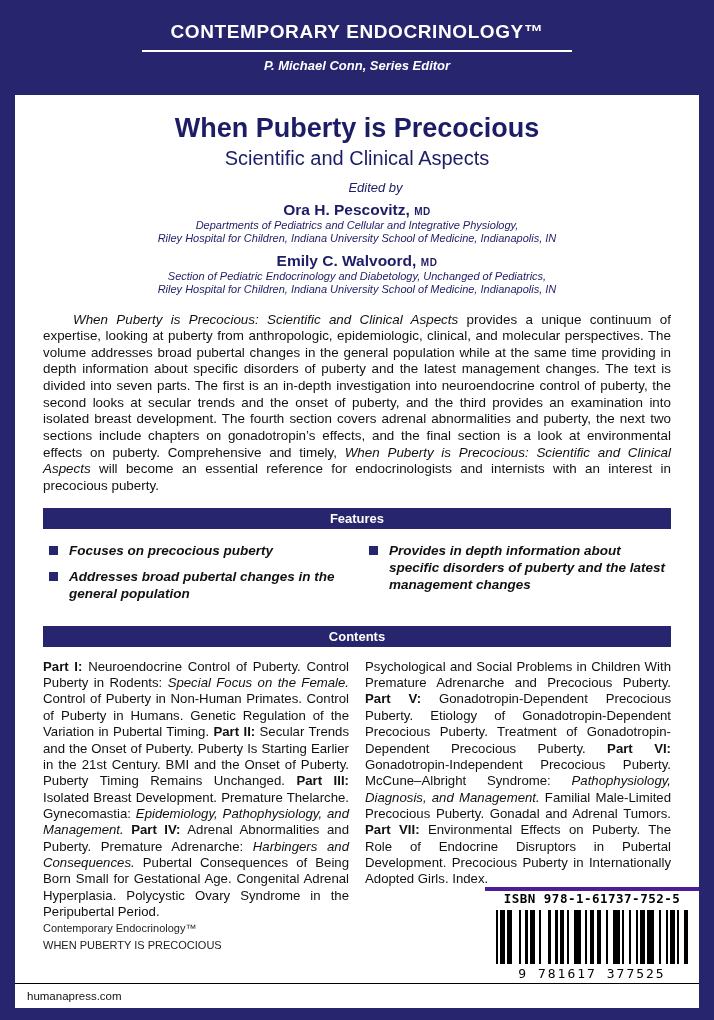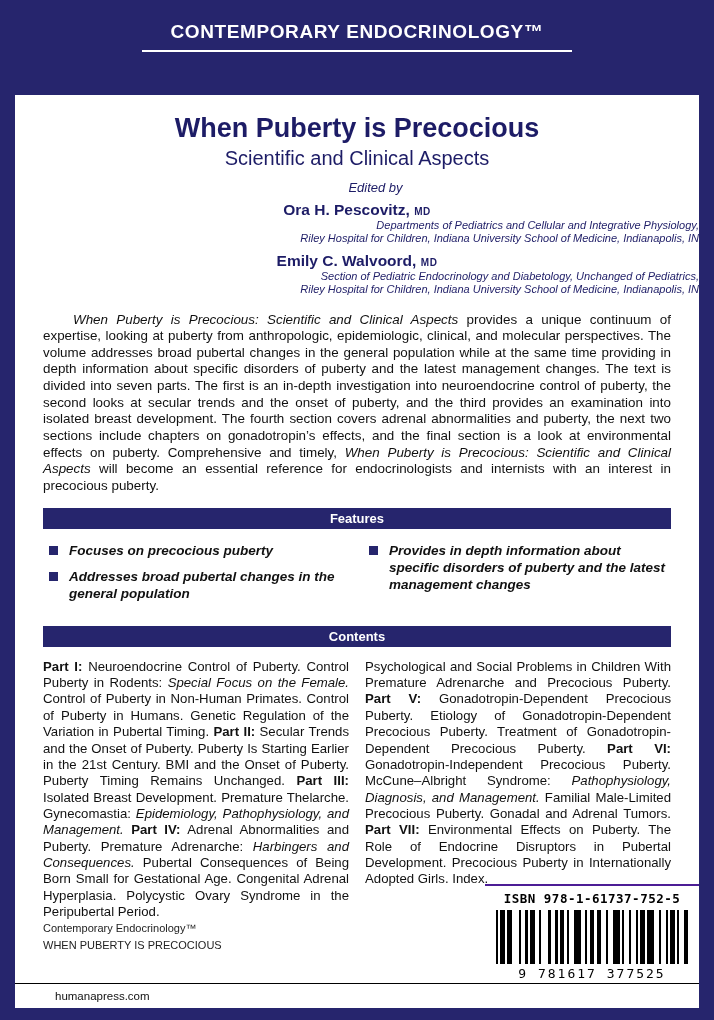--- a/index.html
+++ b/index.html
@@ -18,21 +18,21 @@
     position:absolute;left:15px;right:15px;top:95px;bottom:12px;
     background:#ffffff;
   }
   .inner{padding:0 28px;}
   .book-title{margin-top:18px;text-align:center;font-size:27px;font-weight:bold;color:#1d1c66;}
   .book-subtitle{text-align:center;font-size:20px;color:#1d1c66;margin-top:3px;}
   .edited-by{text-align:center;font-size:13px;font-style:italic;color:#1d1c66;margin-top:10px;padding-left:37px;}
   .editor{text-align:center;color:#1d1c66;margin-top:6px;}
   .editor-name{font-size:15.5px;font-weight:bold;margin-top:31px;}
   .degree{font-size:10px;font-weight:bold;letter-spacing:0.5px;}
-  .affil{font-size:11px;font-style:italic;line-height:1.22;color:#1d1c66;text-align:right;}
+  .affil{font-size:11px;font-style:italic;line-height:1.22;color:#1d1c66;}
   .description{
     margin-top:15px;text-align:justify;font-size:13.4px;line-height:1.24;color:#111111;
     text-indent:30px;
   }
   .seg-i{font-style:italic;}
   .seg-b{font-weight:bold;}
   .band{
     margin:0 28px;background:#26256d;color:#ffffff;text-align:center;
     font-size:13px;font-weight:bold;padding:3px 0;
   }
@@ -42,36 +42,37 @@
   .features-col{flex:1;}
   .features-col.right{padding-left:18px;}
   .feature-item{display:flex;margin-bottom:9px;}
   .sq{width:9px;height:9px;background:#26256d;flex:none;margin:4px 11px 0 0;}
   .feature-label{font-size:13.5px;font-weight:bold;line-height:1.26;}
   .contents-cols{display:flex;gap:16px;margin-top:12px;padding:0 28px;}
   .contents-col{flex:1;font-size:13.2px;line-height:1.24;text-align:justify;color:#111111;}
   .imprint{position:absolute;left:28px;bottom:54px;font-size:11px;color:#222222;line-height:1.55;}
   .barcode-box{
     position:absolute;right:0;bottom:27px;width:214px;background:#ffffff;
-    border-top:2px solid #4c1d95;text-align:center;padding-top:5px;
+    border-top:4px solid #4c1d95;text-align:center;
   }
   .isbn-label{font-family:"DejaVu Sans Mono", monospace;font-size:12.5px;font-weight:bold;letter-spacing:0.5px;color:#000;}
   .bars{display:flex;justify-content:center;height:54px;margin-top:4px;}
   .bars .bar{background:#000000;height:100%;}
   .bars .gap{height:100%;}
   .barcode-number{font-family:"DejaVu Sans Mono", monospace;font-size:13px;letter-spacing:2px;color:#000;margin-top:2px;}
   .footer-rule{position:absolute;left:0;right:0;bottom:24px;height:1px;background:#000000;}
-  .publisher-url{position:absolute;left:40px;bottom:6px;font-size:11.5px;color:#111111;margin-top:28px;}
+  .publisher-url{position:absolute;left:12px;bottom:6px;font-size:11.5px;color:#111111;margin-top:28px;}
 </style>
 </head>
 <body>
 
 <div class="header">
   <div class="series-title">CONTEMPORARY ENDOCRINOLOGY™</div>
   <div class="header-rule"></div>
+  <div class="series-editor">P. Michael Conn, Series Editor</div>
 </div>
 
 <div class="page">
 
   <div class="book-title">When Puberty is Precocious</div>
   <div class="book-subtitle">Scientific and Clinical Aspects</div>
   <div class="edited-by">Edited by</div>
 
   <div class="editor">
     <div><span class="editor-name">Ora H. Pescovitz,</span> <span class="degree">MD</span></div>

